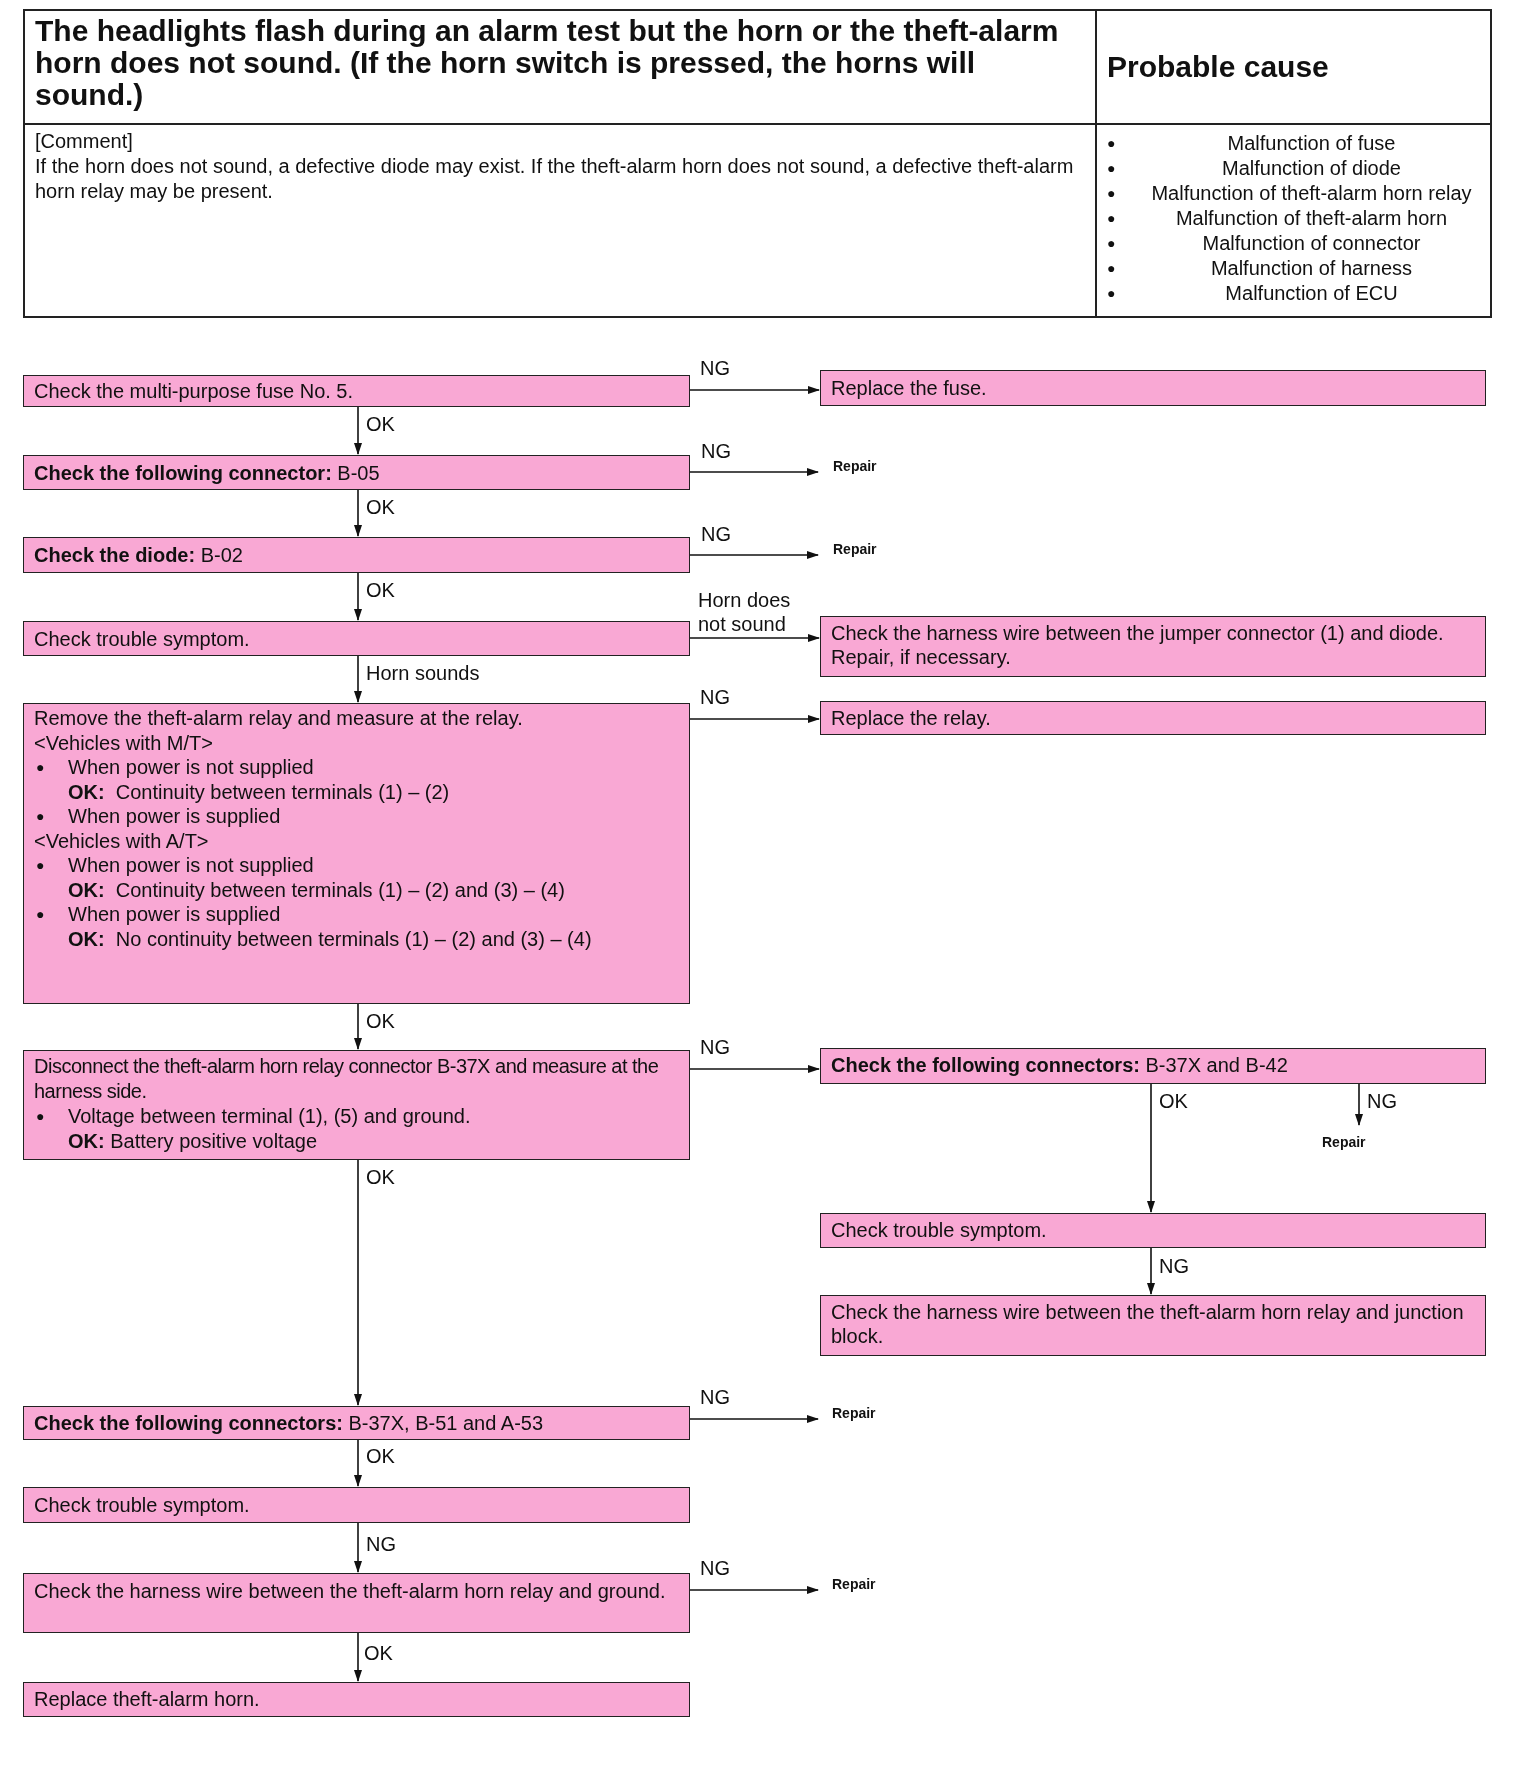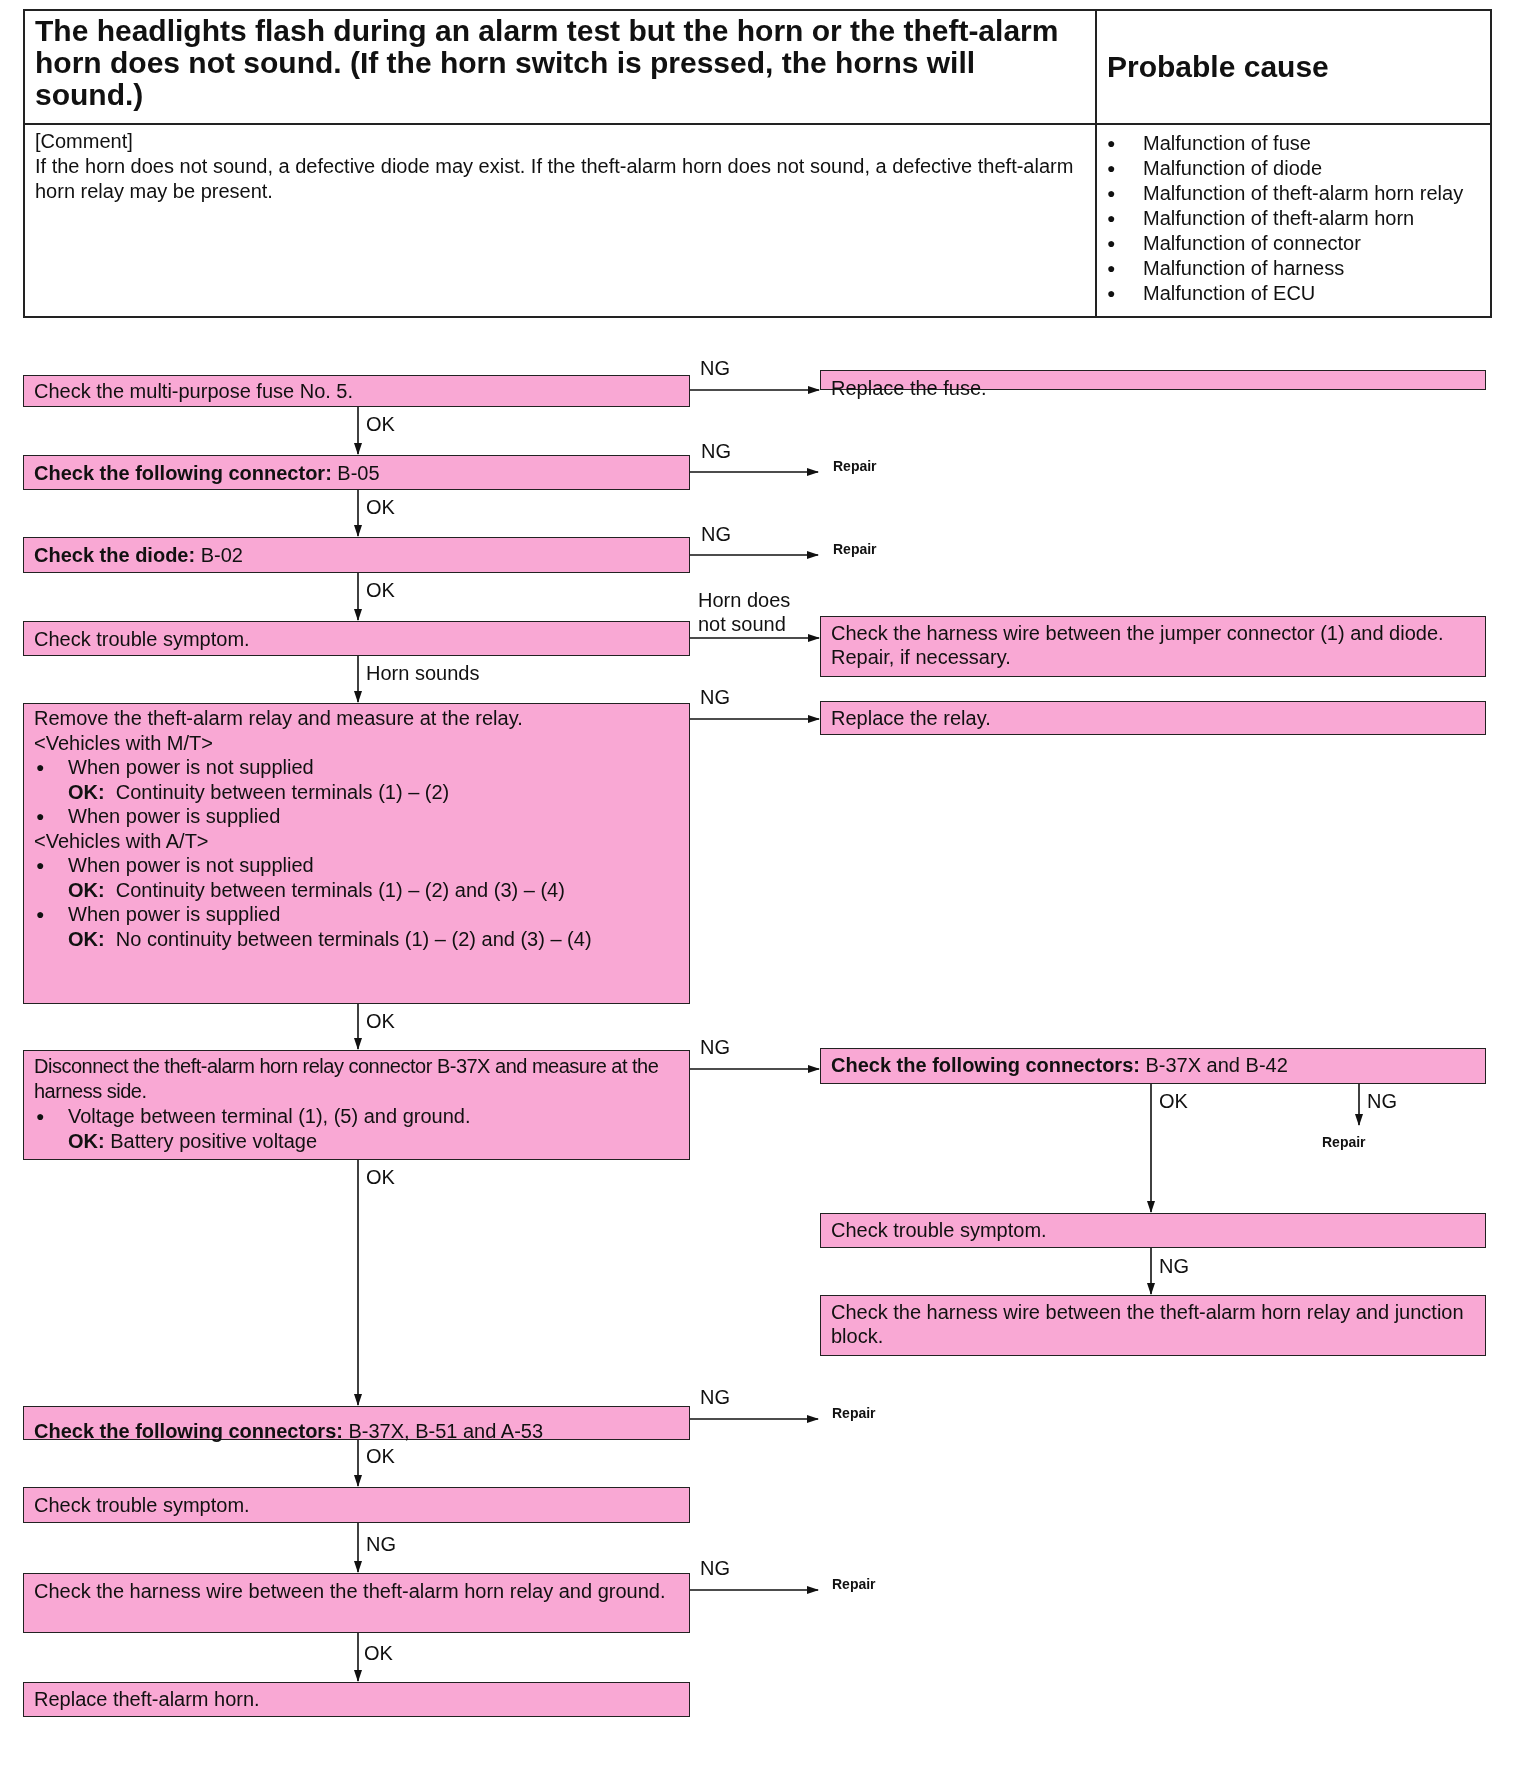--- a/index.html
+++ b/index.html
@@ -8,21 +8,21 @@
   .box { position:absolute; border:1.6px solid #222; box-sizing:border-box; background:#f9a8d4;
          font-size:20px; line-height:24px; padding:4px 10px; }
   .b { font-weight:bold; }
   table.head { position:absolute; left:23px; top:9px; width:1469px; height:309px;
                border-collapse:collapse; }
   table.head td { border:2px solid #222; vertical-align:top; padding:4px 10px;margin-left:8px; }
   .title { font-size:30px; font-weight:bold; line-height:32px; }
   .pc-title { font-size:30px; font-weight:bold; vertical-align:middle !important; }
   .cmt { font-size:20px; line-height:25px; }
   .causes { list-style:none; margin:2px 0 0 0; padding:0; font-size:20px; line-height:25px; }
-  .causes li { position:relative; padding-left:36px; }
+  .causes li { position:relative; padding-left:36px;text-align:center; }
   .causes li::before { content:"\25CF"; position:absolute; left:0; font-size:14px; }
   .lbl { position:absolute; font-size:20px; line-height:22px; }
   .repair { position:absolute; font-size:14px; font-weight:bold; }
   .bl { position:relative; padding-left:34px; }
   .bl::before { content:"\25CF"; position:absolute; left:2px; font-size:14px; }
   .ind { padding-left:34px; }
   svg.lines { position:absolute; left:0; top:0; }
 </style>
 </head>
 <body>
@@ -103,26 +103,26 @@
   <div class="bl">When power is supplied</div>
   <div class="ind"><span class="b">OK:</span>&nbsp;&nbsp;<span>No continuity between terminals (1) – (2) and (3) – (4)</span></div>
 </div>
 
 <div class="box" style="left:23px;top:1050px;width:667px;height:110px;padding-top:3px;line-height:25px">
   <div style="letter-spacing:-0.5px">Disconnect the theft-alarm horn relay connector B-37X and measure at the harness side.</div>
   <div class="bl">Voltage between terminal (1), (5) and ground.</div>
   <div class="ind"><span class="b">OK:</span><span> Battery positive voltage</span></div>
 </div>
 
-<div class="box" style="left:23px;top:1406px;width:667px;height:34px;padding-top:12px"><span class="b">Check the following connectors:</span><span> B-37X, B-51 and A-53</span></div>
+<div class="box" style="left:23px;top:1406px;width:667px;height:34px;padding-top:4px"><span class="b">Check the following connectors:</span><span> B-37X, B-51 and A-53</span></div>
 <div class="box" style="left:23px;top:1487px;width:667px;height:36px;padding-top:5px">Check trouble symptom.</div>
 <div class="box" style="left:23px;top:1573px;width:667px;height:60px;padding-top:5px">Check the harness wire between the theft-alarm horn relay and ground.</div>
 <div class="box" style="left:23px;top:1682px;width:667px;height:35px;padding-top:4px">Replace theft-alarm horn.</div>
 
-<div class="box" style="left:820px;top:370px;width:666px;height:20px;padding-top:5px">Replace the fuse.</div>
+<div class="box" style="left:820px;top:370px;width:666px;height:36px;padding-top:5px">Replace the fuse.</div>
 <div class="box" style="left:820px;top:616px;width:666px;height:61px;padding-top:4px">Check the harness wire between the jumper connector (1) and diode. Repair, if necessary.</div>
 <div class="box" style="left:820px;top:701px;width:666px;height:34px;padding-top:4px">Replace the relay.</div>
 <div class="box" style="left:820px;top:1048px;width:666px;height:36px;padding-top:4px"><span class="b">Check the following connectors:</span><span> B-37X and B-42</span></div>
 <div class="box" style="left:820px;top:1213px;width:666px;height:35px;padding-top:4px">Check trouble symptom.</div>
 <div class="box" style="left:820px;top:1295px;width:666px;height:61px;padding-top:4px">Check the harness wire between the theft-alarm horn relay and junction block.</div>
 
 <div class="repair" style="left:833px;top:458px">Repair</div>
 <div class="repair" style="left:833px;top:541px">Repair</div>
 <div class="repair" style="left:1322px;top:1134px">Repair</div>
 <div class="repair" style="left:832px;top:1405px">Repair</div>

